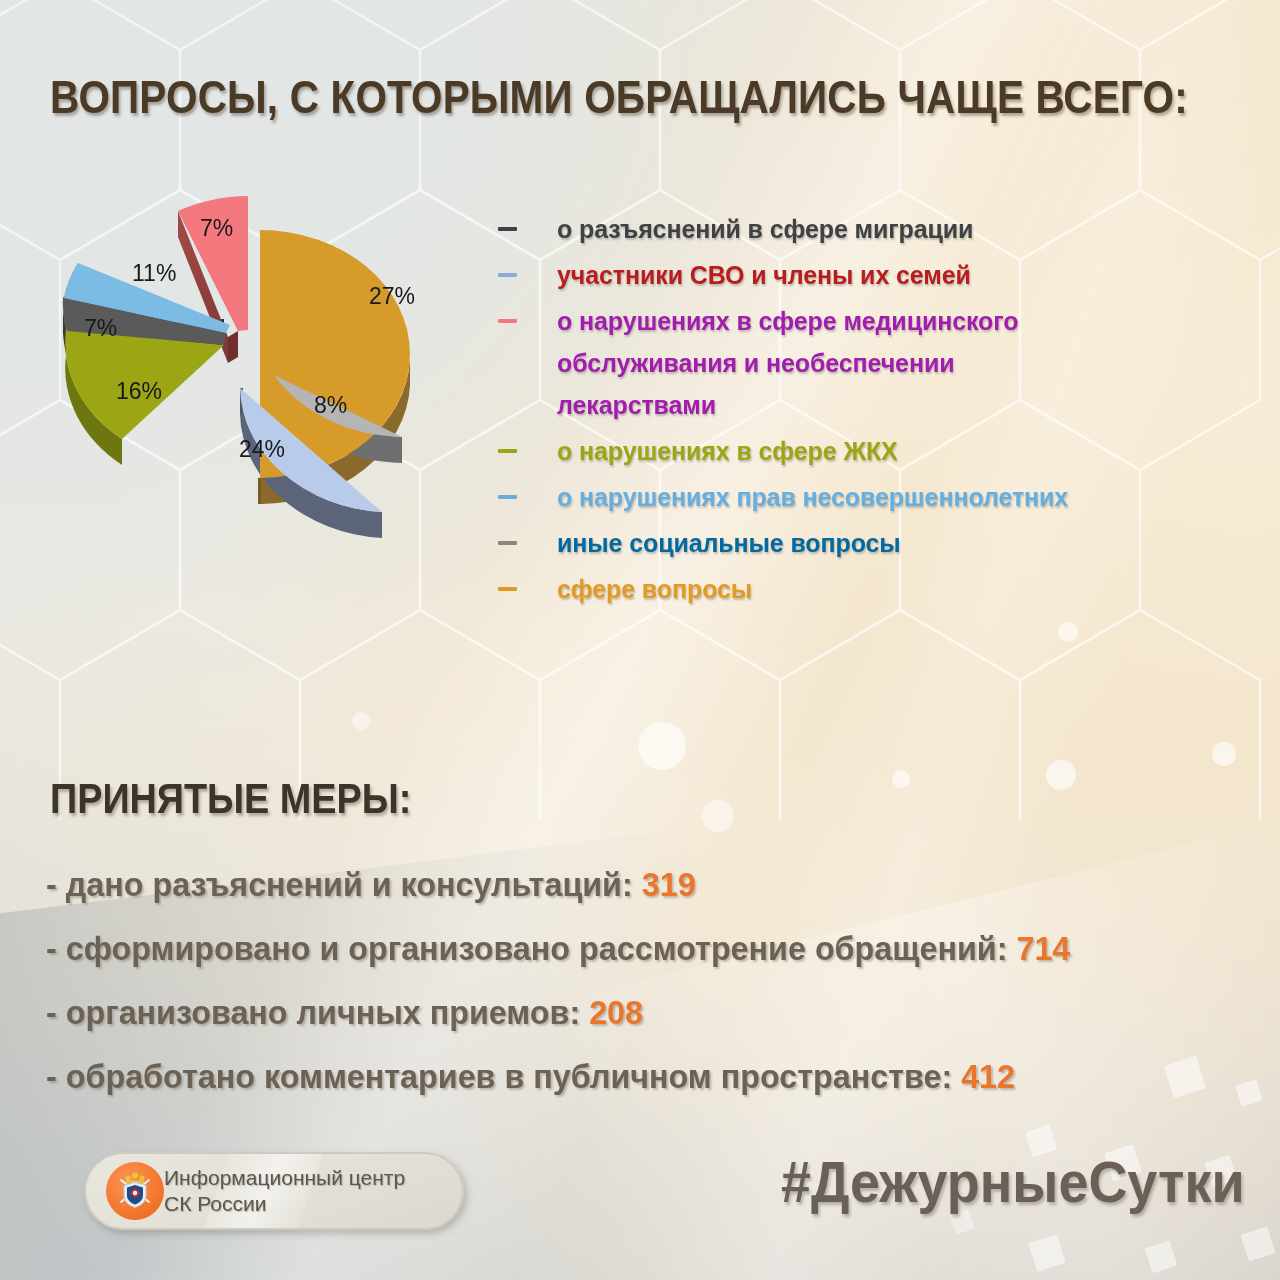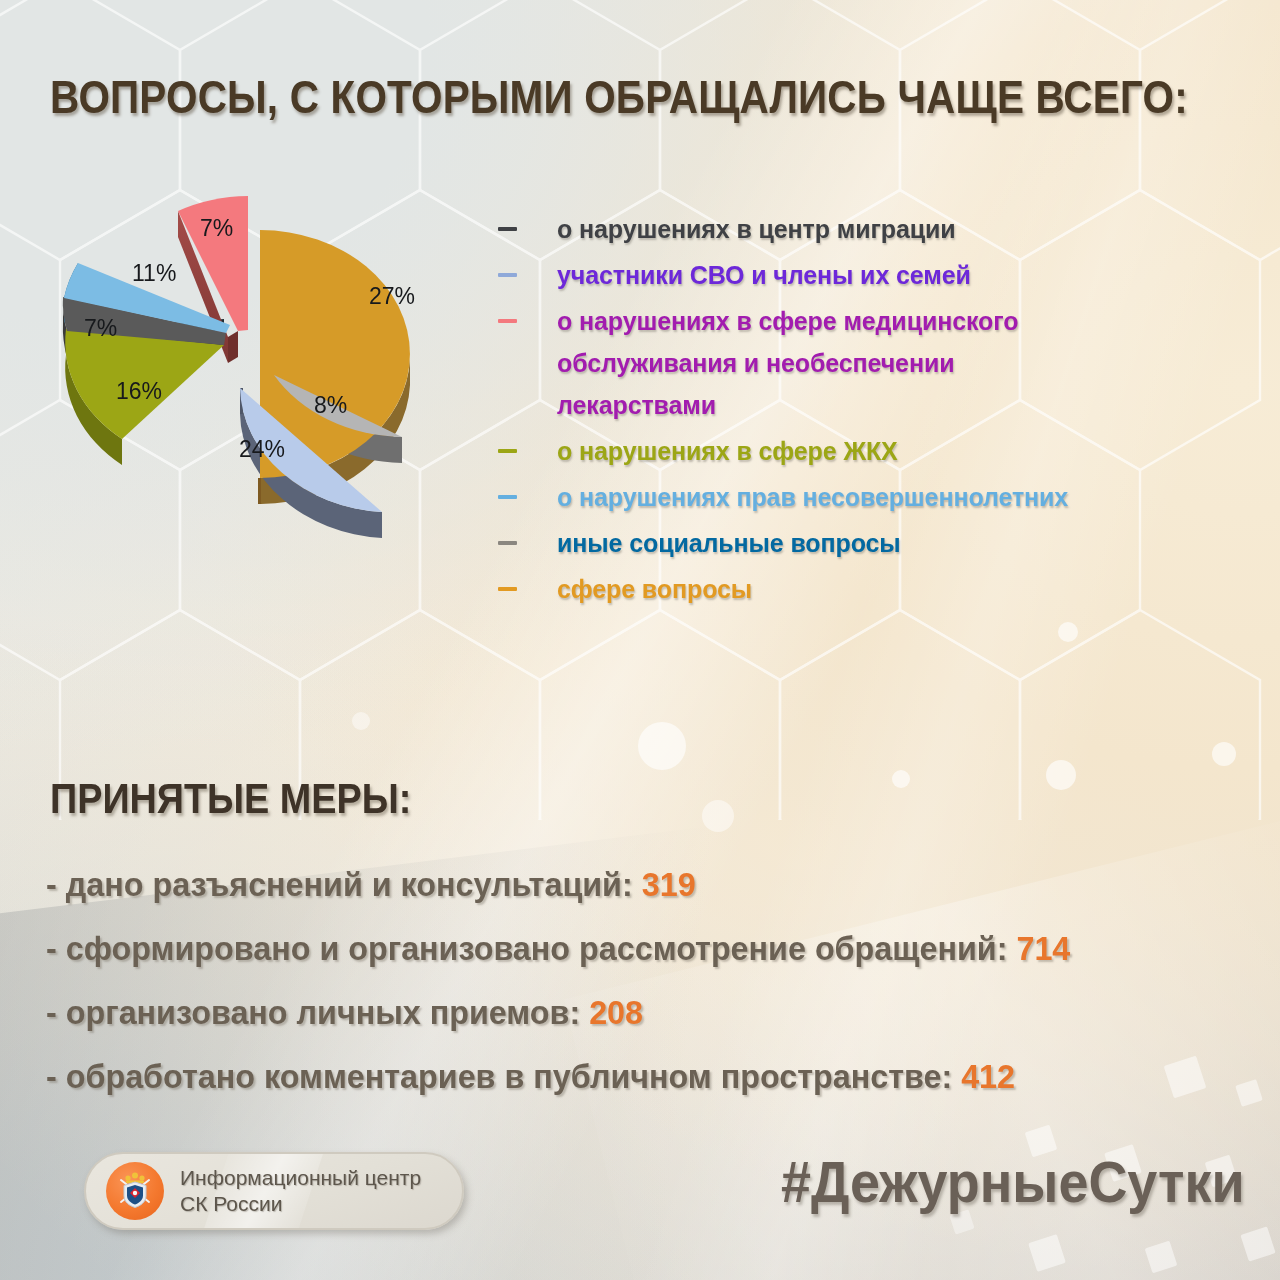--- a/index.html
+++ b/index.html
@@ -113,21 +113,21 @@
     position:absolute; left:130px; top:-30px; width:90px; height:150px;
     background:linear-gradient(100deg,rgba(255,255,255,0),rgba(255,255,255,.55),rgba(255,255,255,0));
     transform:rotate(18deg);
   }
   .emblem{
     position:relative; flex:0 0 auto; width:58px; height:58px; border-radius:50%;
     background:radial-gradient(circle at 38% 32%,#fa9456 0%,#f4792f 55%,#e8641c 100%);
     display:flex; align-items:center; justify-content:center;
   }
   .badge-txt{
-    position:relative; margin-left:16px;
+    position:relative; 
     font-size:21px; line-height:26px; font-weight:normal; color:#5d564c;
     font-family:"Liberation Sans",sans-serif;
     text-shadow:1px 1px 1px rgba(140,134,124,.5);
   }
 
   .hashtag{
     position:absolute; right:35px; top:1148px;
     font-size:58px; font-weight:bold; color:#6a6057;
     font-family:"Liberation Sans Narrow","Liberation Sans",sans-serif;
     transform:scaleX(.93); transform-origin:right center;
@@ -263,26 +263,26 @@
     <div class="pielabel" style="left:64px;  top:193px;">16%</div>
     <div class="pielabel" style="left:32px; top:130px;">7%</div>
     <div class="pielabel" style="left:80px;  top:75px;">11%</div>
     <div class="pielabel" style="left:148px; top:30px;">7%</div>
   </div>
 
   <div id="legend">
 
     <div class="lg-row">
       <span class="lg-dash" style="background:#3f4145"></span>
-      <span class="lg-text" style="color:#3f4145">о нарушениях в центр миграции</span>
+      <span class="lg-text" style="color:#3f4145">о разъяснений в сфере миграции</span>
     </div>
 
     <div class="lg-row">
       <span class="lg-dash" style="background:#8fa9d9"></span>
-      <span class="lg-text" style="color:#6d28d9">участники СВО и члены их семей</span>
+      <span class="lg-text" style="color:#b91c1c">участники СВО и члены их семей</span>
     </div>
 
     <div class="lg-row">
       <span class="lg-dash" style="background:#f4797e"></span>
       <span class="lg-text" style="color:#a21caf; display:block; max-width:660px;">
         <span style="display:block">о нарушениях в сфере медицинского</span>
         <span style="display:block">обслуживания и необеспечении</span>
         <span style="display:block">лекарствами</span>
       </span>
     </div>

